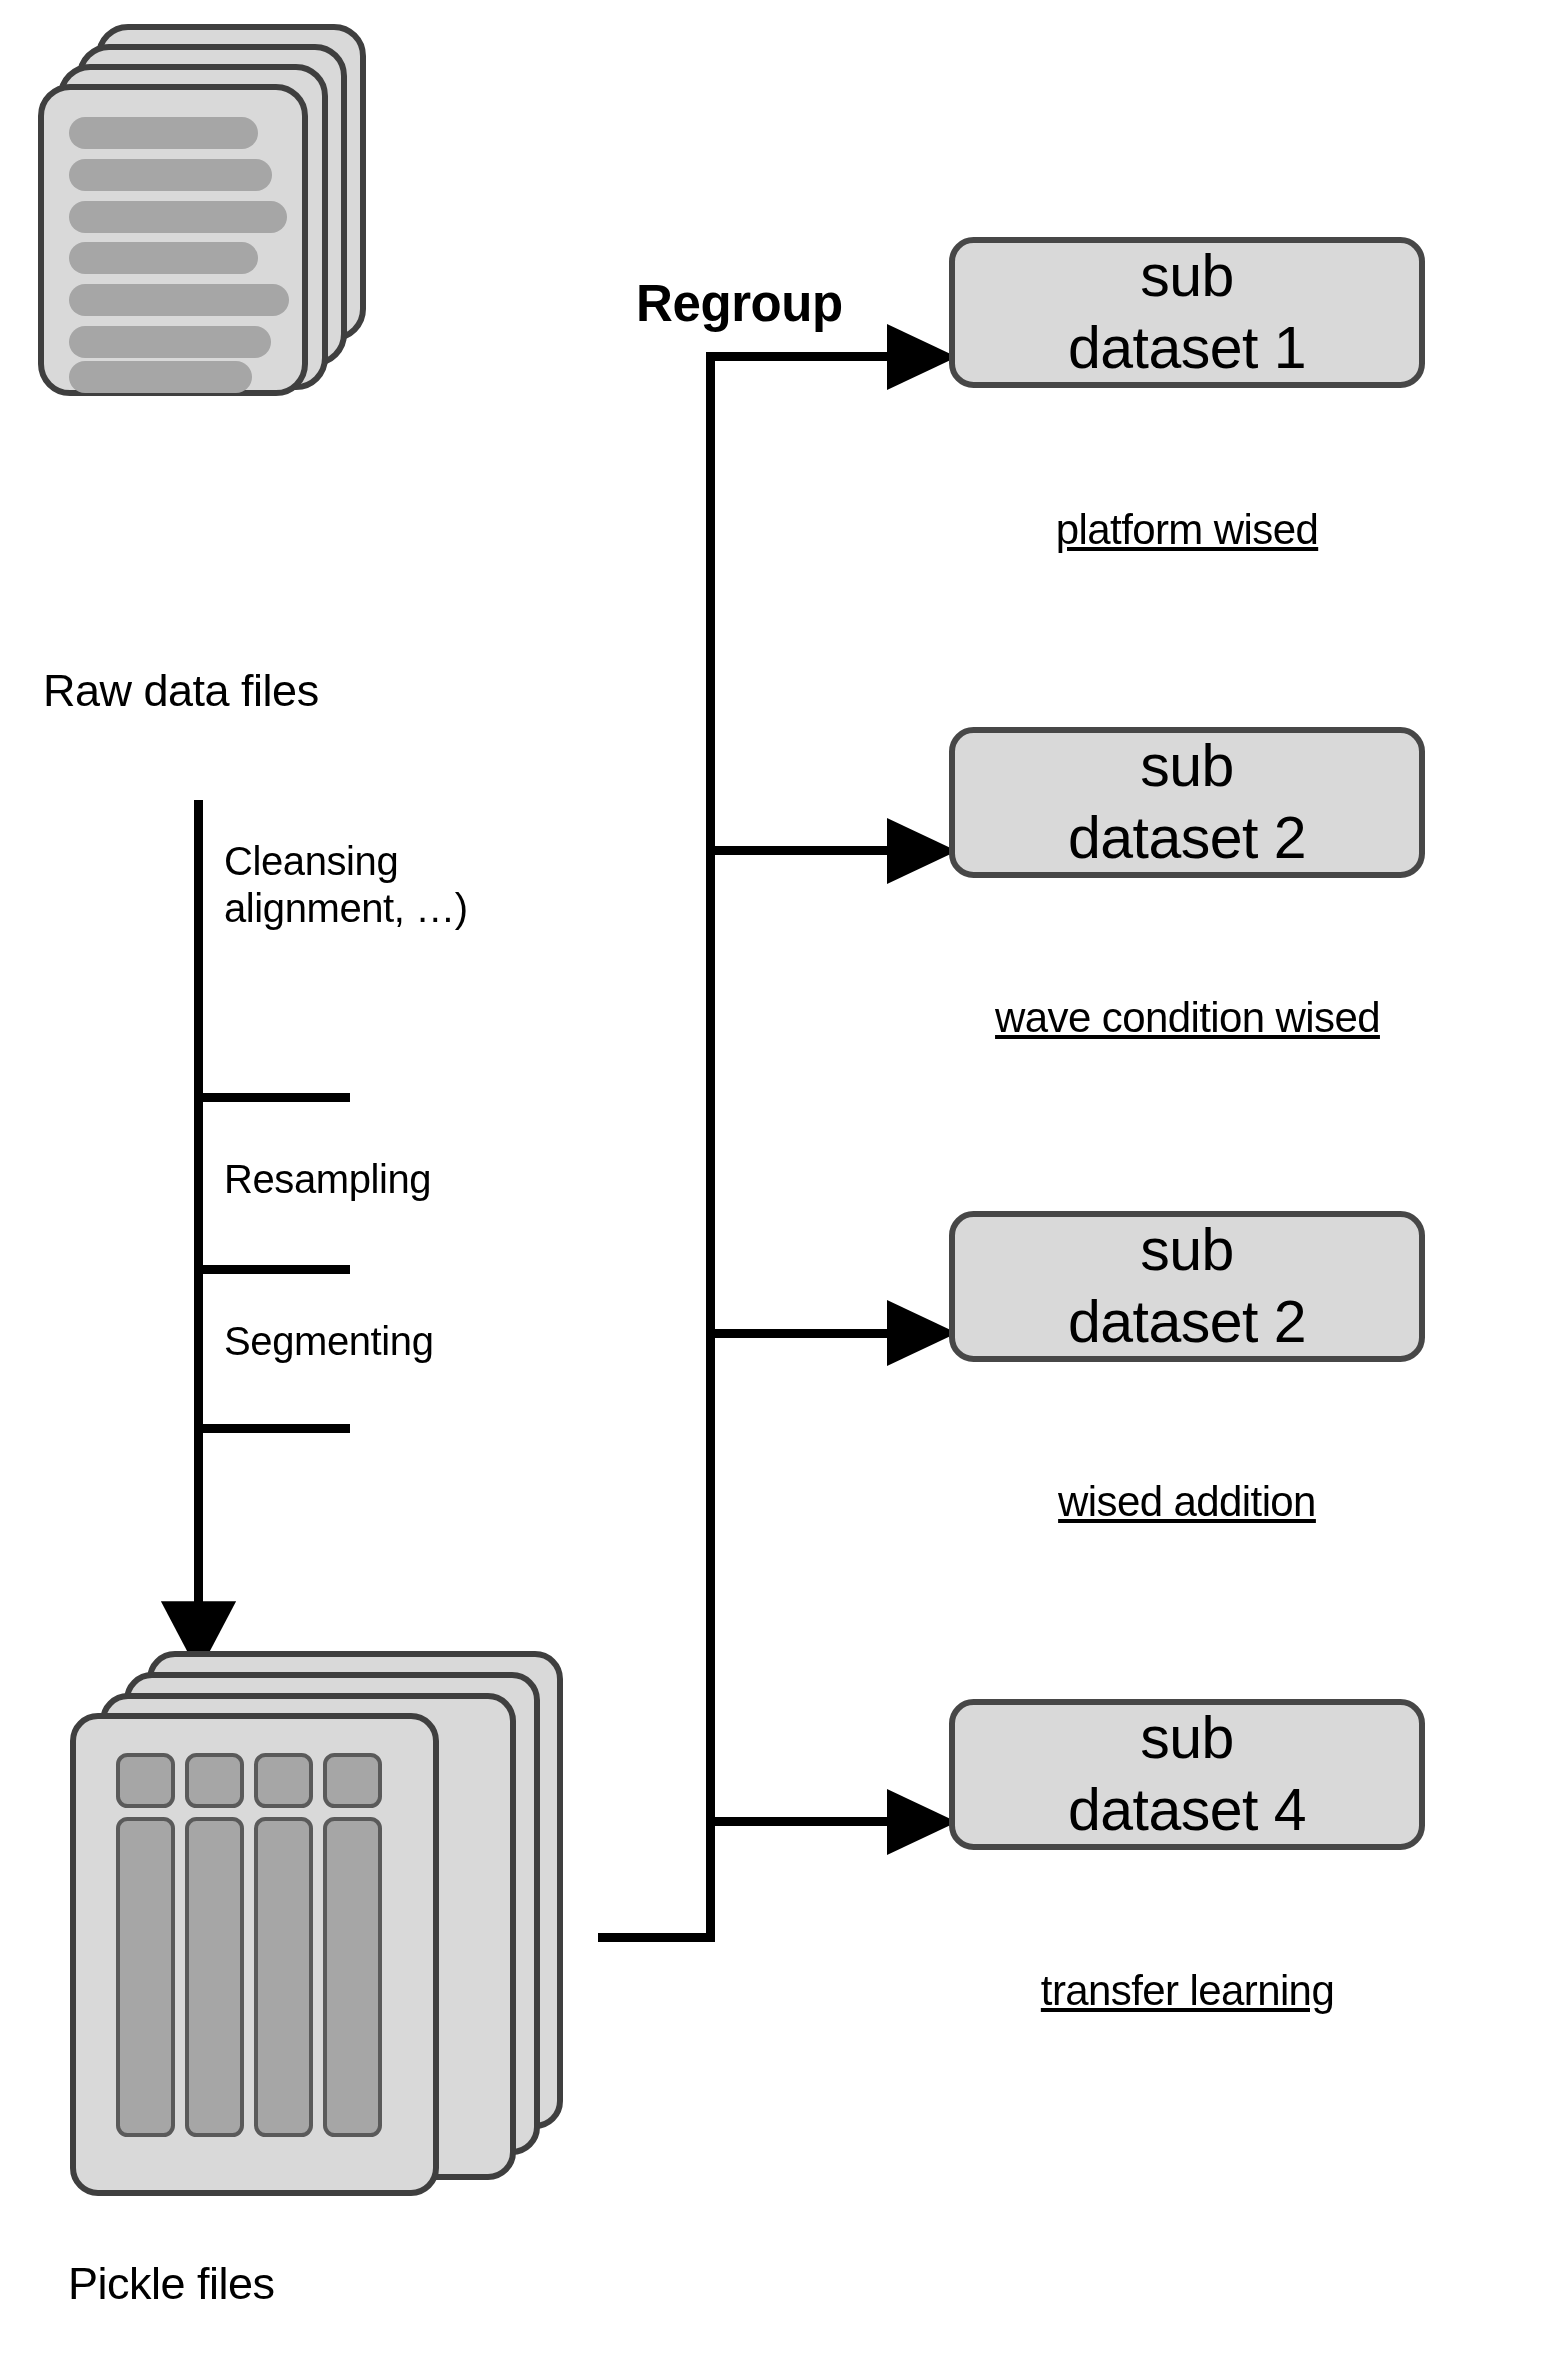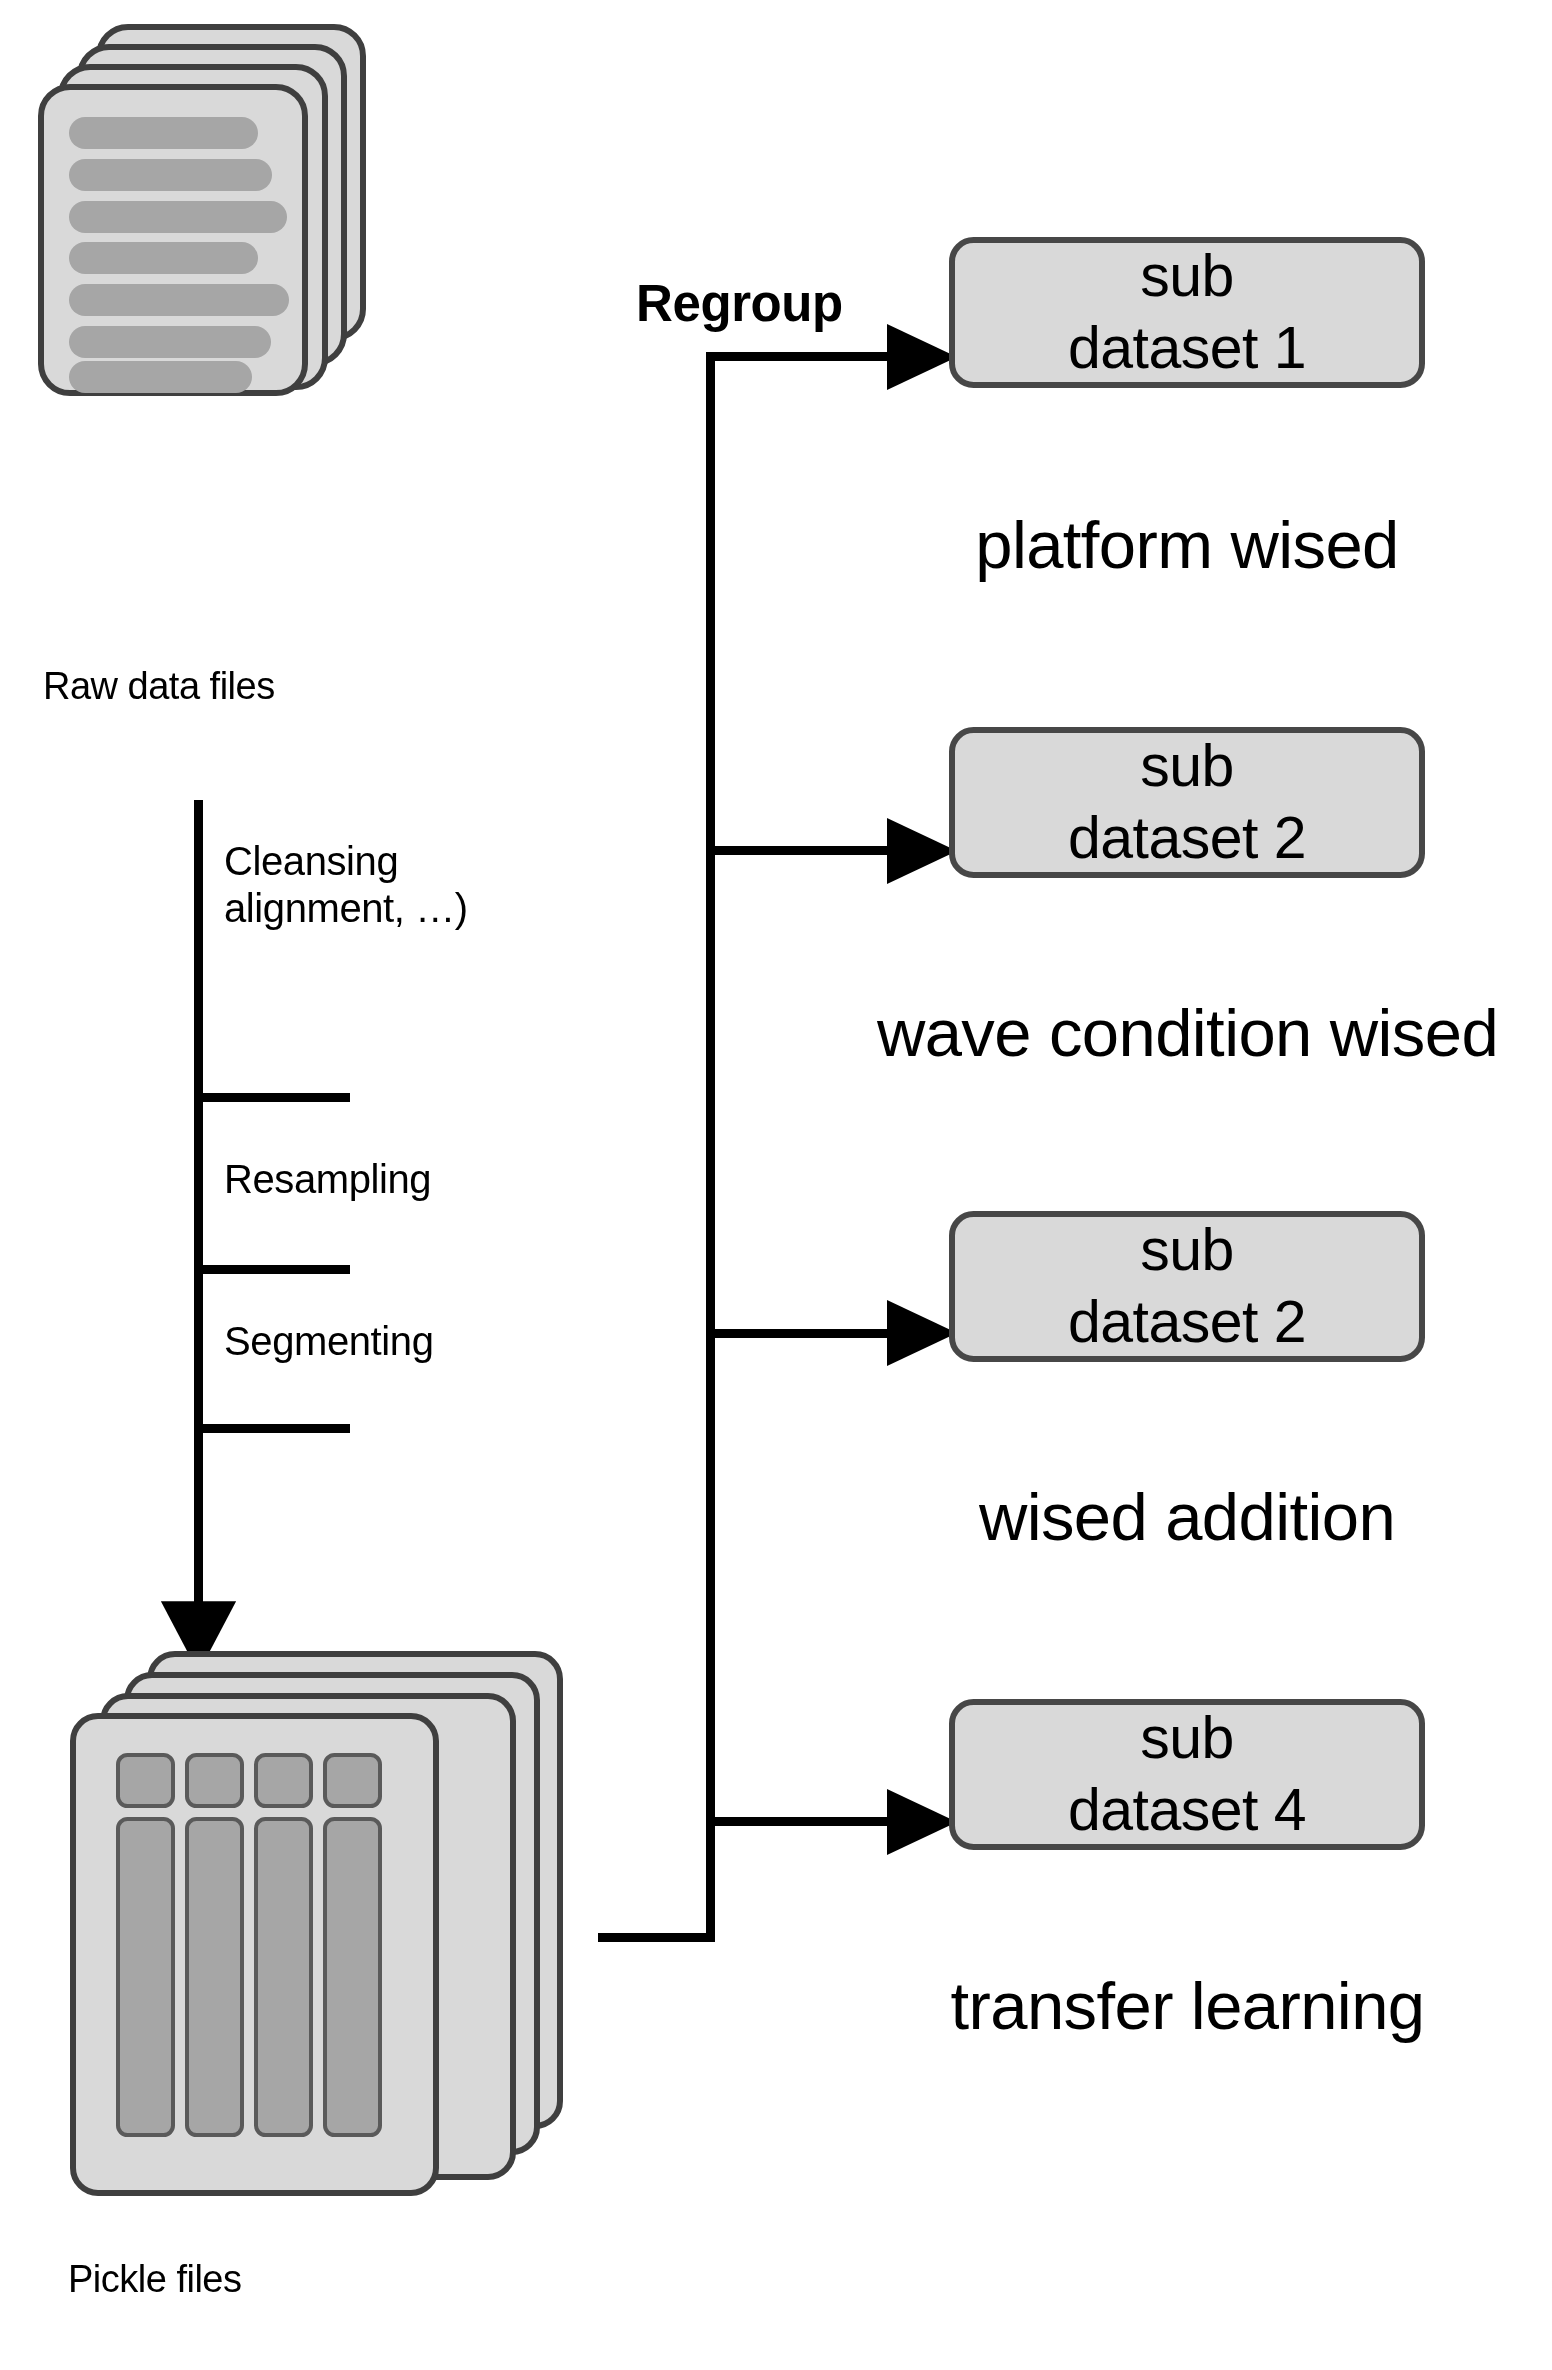--- a/index.html
+++ b/index.html
@@ -15,21 +15,21 @@
     position: relative;
     width: 1553px;
     height: 2371px;
     background: #ffffff;
     overflow: hidden;
   }
   .abs { position: absolute; }
 
   
   .label-big {
-    font-size: 38px;
+    font-size: 45px;
     line-height: 1.05;
     color: #000;
     white-space: nowrap;
     letter-spacing: -0.5px;
   }
   .step-text {
     font-size: 40px;
     line-height: 1.18;
     color: #000;
     letter-spacing: -0.4px;
@@ -42,25 +42,26 @@
   }
   .box-text {
     font-size: 59px;
     line-height: 1.22;
     color: #000;
     text-align: center;
     white-space: nowrap;
     letter-spacing: -0.5px;
   }
   .caption-text {
-    font-size: 67px;
+    font-size: 42px;
     color: #000;
     white-space: nowrap;
     text-align: center;
     letter-spacing: -0.6px;
+    text-decoration: underline;
   }
 
   
   .ds-box {
     background: #d9d9d9;
     border: 6.6px solid #474747;
     border-radius: 24.6px;
     box-sizing: border-box;
     display: flex;
     align-items: center;

